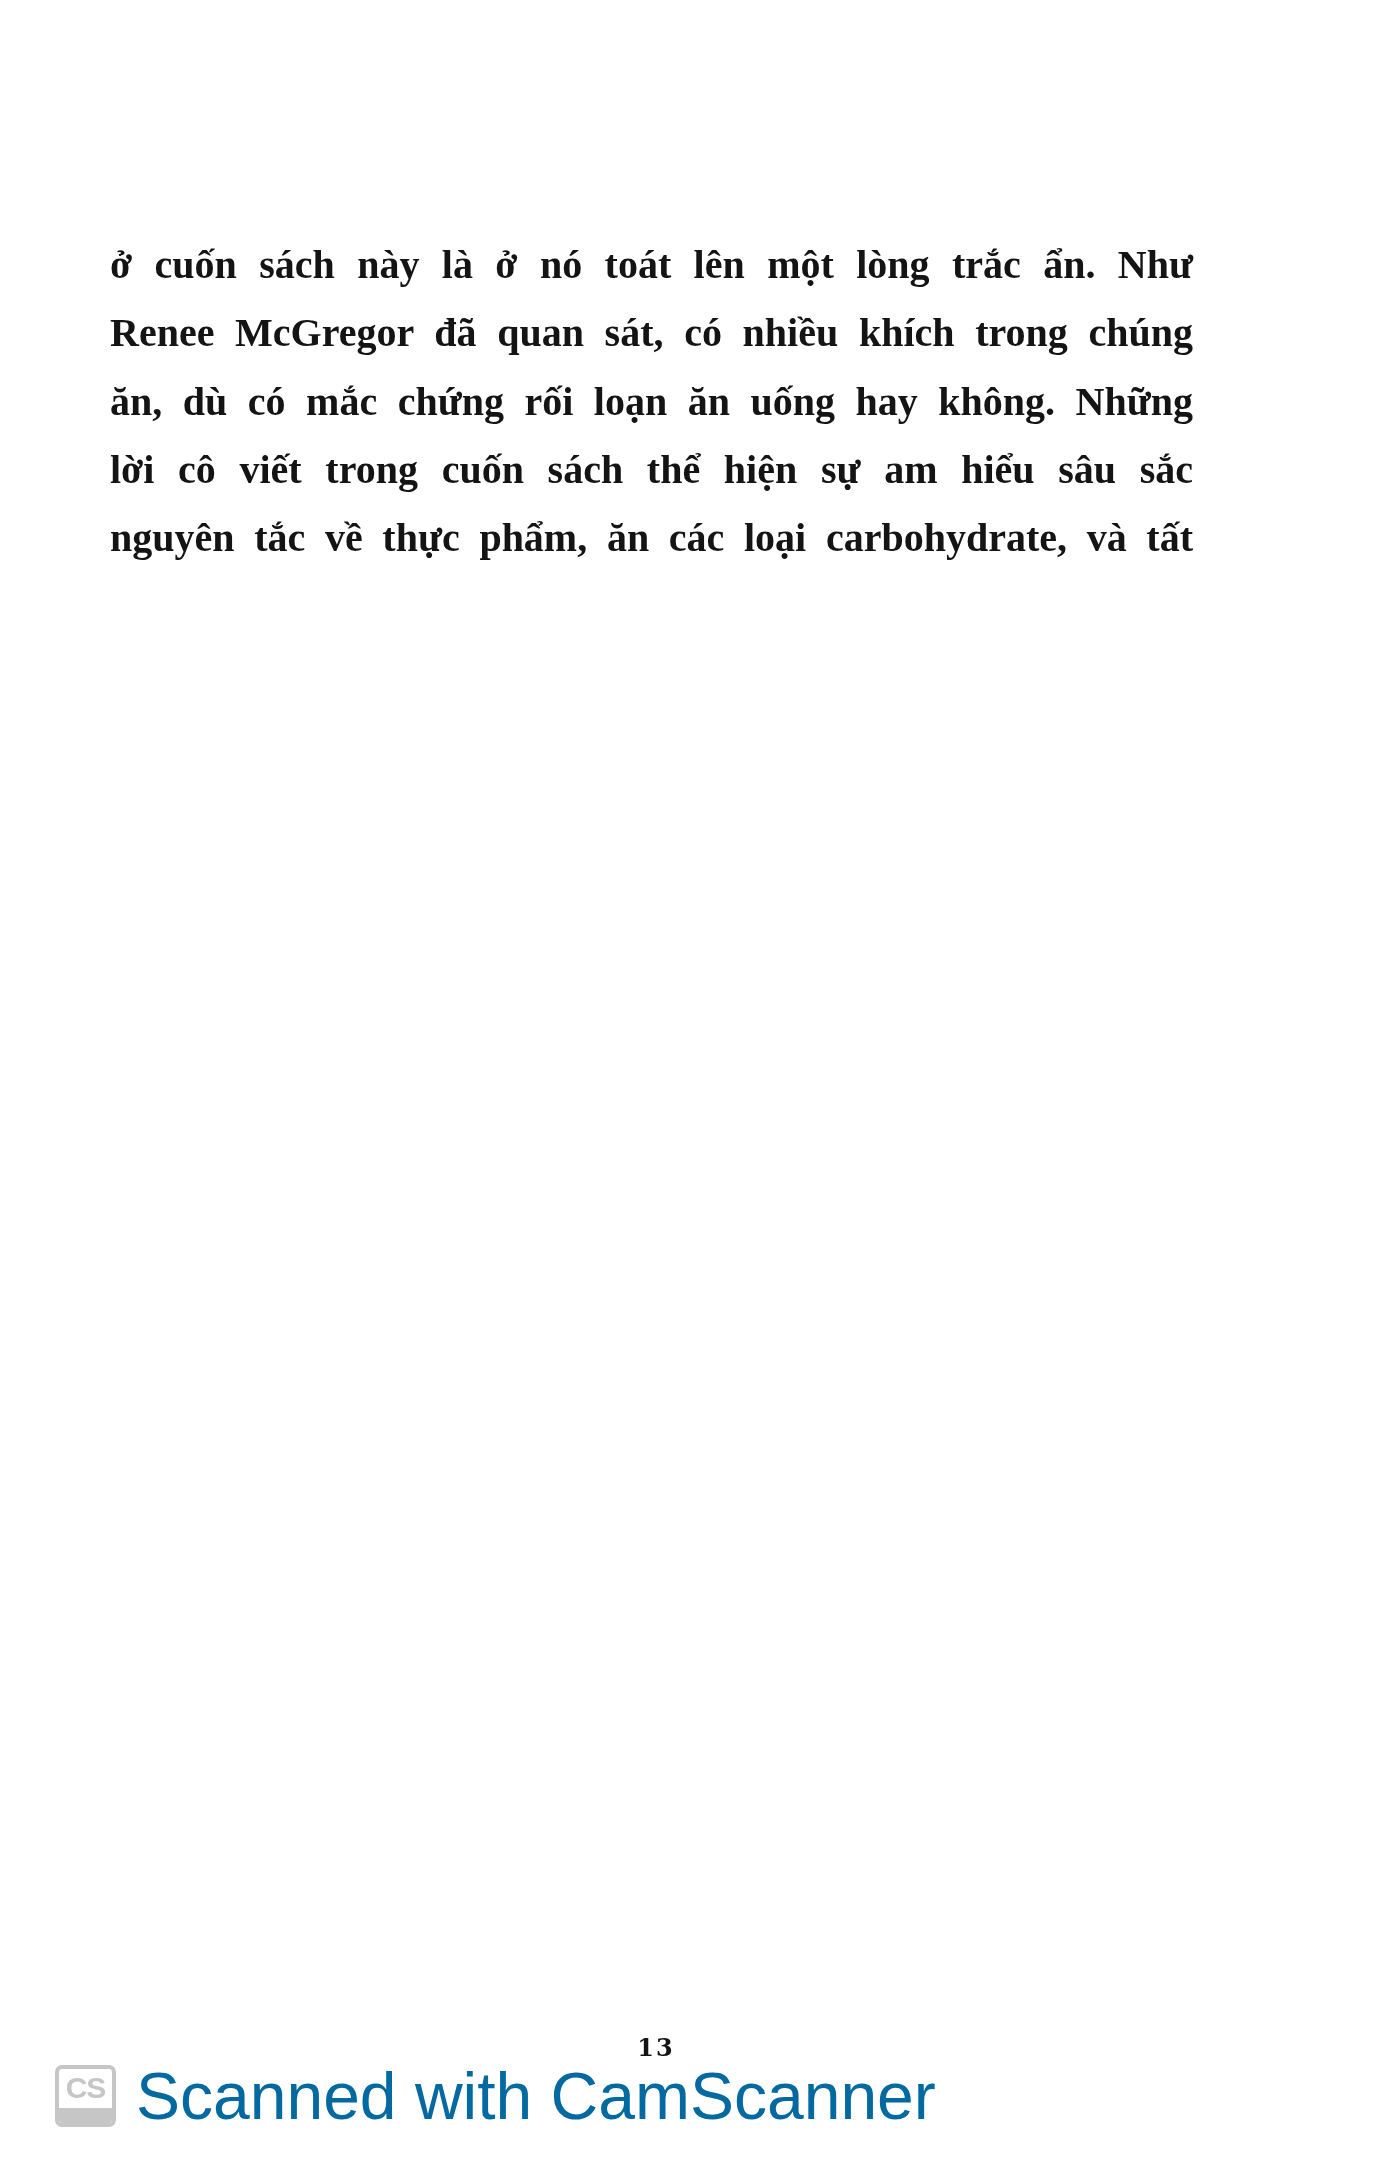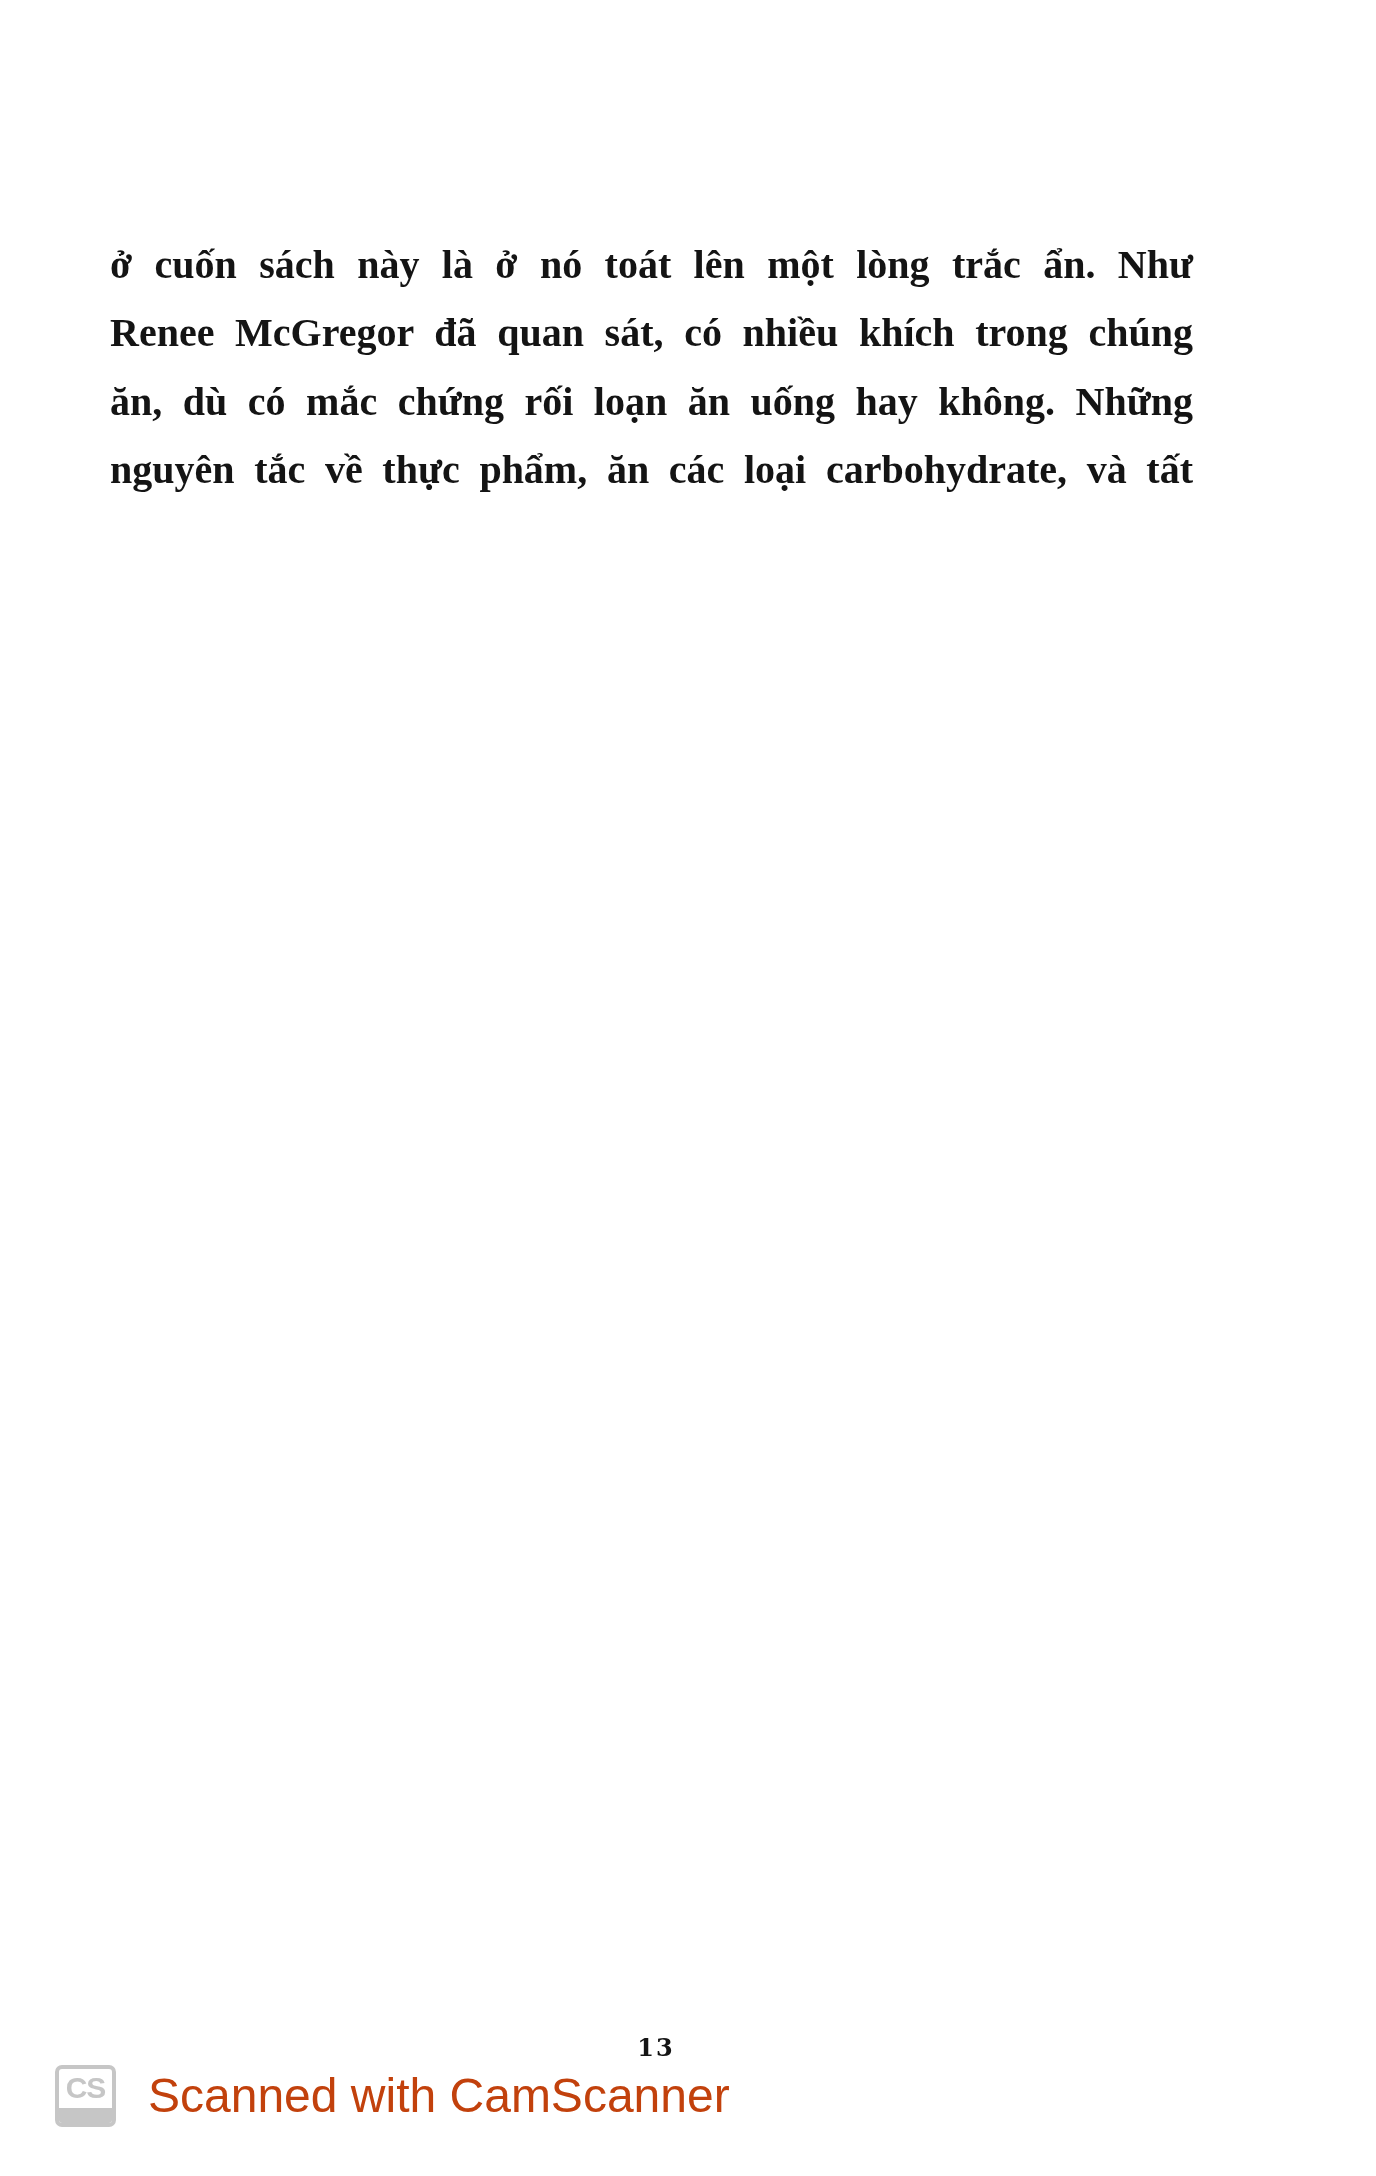--- a/index.html
+++ b/index.html
@@ -43,35 +43,36 @@
   }
   .cs-logo .band {
     position: absolute; left: 0; right: 0; bottom: 0; height: 15px; background: #c6c6c6;
   }
   .cs-logo .cs {
     position: absolute; left: 0; right: 0; top: 3px; text-align: center;
     font-family: "Liberation Sans", sans-serif; font-weight: bold;
     font-size: 30px; line-height: 32px; color: #c6c6c6; letter-spacing: -1px;
   }
   .watermark-text {
-    margin-left: 32px;
-    font-family: "Liberation Sans", sans-serif; font-size: 48px; line-height: 62px;
-    color: #c2410c; white-space: nowrap;
+    margin-left: 20px;
+    font-family: "Liberation Sans", sans-serif; font-size: 66px; line-height: 62px;
+    color: #0369a1; white-space: nowrap;
   }
 </style>
 </head>
 <body>
 
 <div class="page">
 
 
   <div class="body-text">
     <span class="line">ở cuốn sách này là ở nó toát lên một lòng trắc ẩn. Như</span>
     <span class="line">Renee McGregor đã quan sát, có nhiều khích trong chúng</span>
     <span class="line">ăn, dù có mắc chứng rối loạn ăn uống hay không. Những</span>
+    <span class="line">lời cô viết trong cuốn sách thể hiện sự am hiểu sâu sắc</span>
     <span class="line">nguyên tắc về thực phẩm, ăn các loại carbohydrate, và tất</span>
   </div>
 
   <div class="page-number">13</div>
 
   <div class="watermark">
     <div class="cs-logo">
       <span class="cs">CS</span>
       <span class="band"></span>
     </div>

